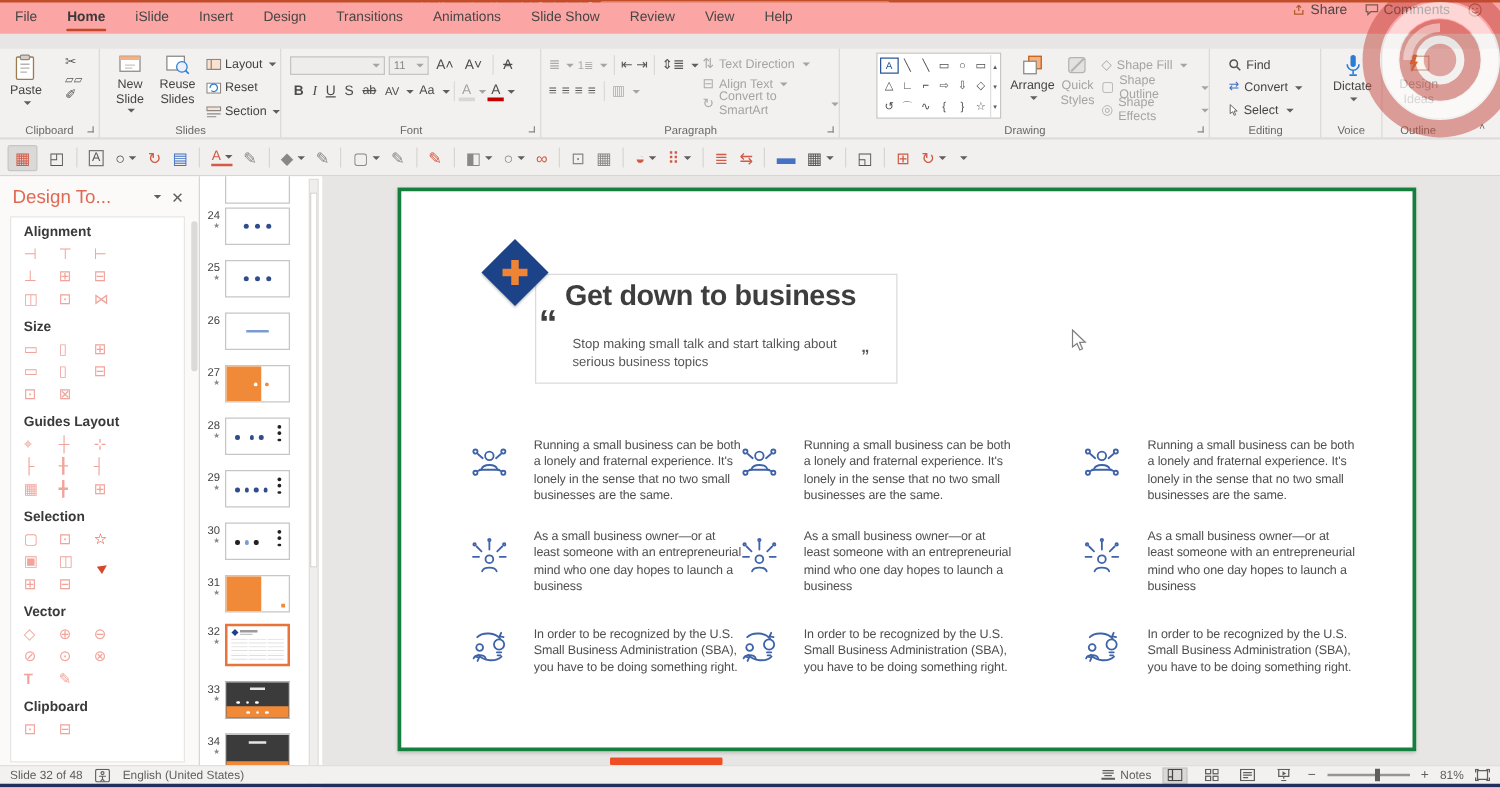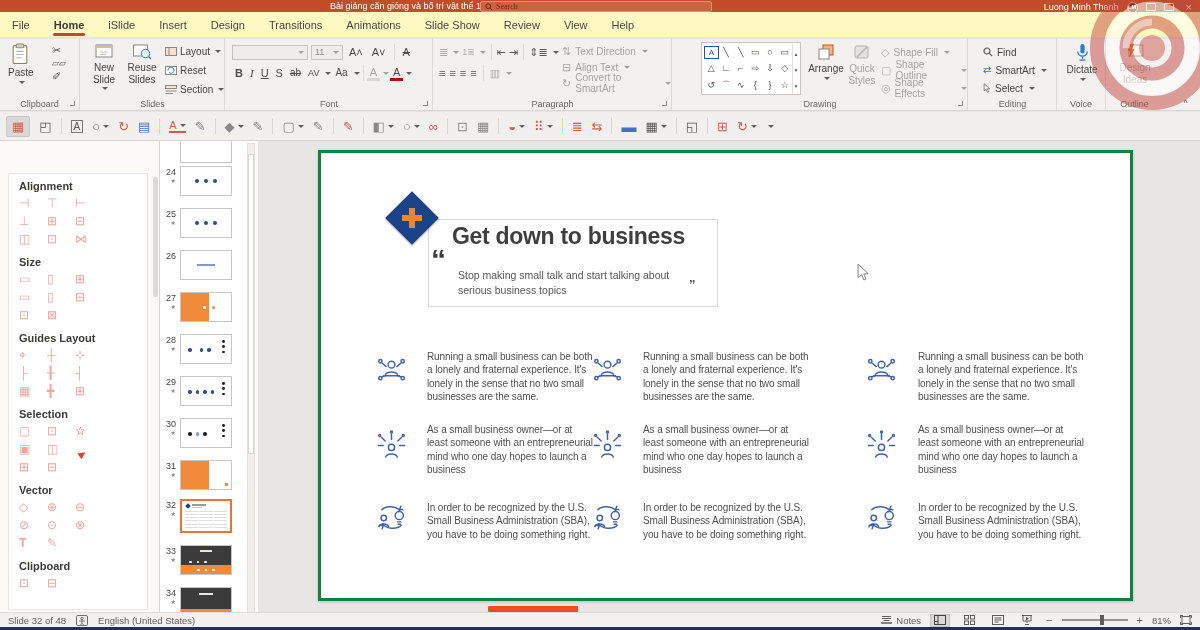--- a/index.html
+++ b/index.html
@@ -12,21 +12,21 @@
 #titlebar{position:absolute;left:0;top:0;width:1200px;height:14px;background:#C14D29;display:flex;align-items:center;font-size:9px;color:#fff}
 .tb-title{position:absolute;left:330px;top:0;height:14px;line-height:13px;white-space:nowrap}
 .tb-search{position:absolute;left:480px;top:1px;width:232px;height:11px;background:#CE6240;border:1px solid #DE9277;border-radius:2px;display:flex;align-items:center;padding:0 4px;gap:3px}
 .tb-search input{border:none;background:transparent;font-size:8px;color:#51200F;width:180px;outline:none;font-family:Liberation Serif, serif}
 .tb-search input::placeholder{color:#6B2B14}
 .tb-right{position:absolute;right:4px;top:0;height:14px;display:flex;align-items:center;gap:8px}
 .avatar{width:11px;height:11px;border-radius:50%;background:#7E2D14;border:1px solid #E9BCA8;font-size:5.5px;display:flex;align-items:center;justify-content:center;color:#fff;font-weight:bold}
 .tbico{width:10px;height:8px;border:1px solid rgba(255,255,255,.85);border-radius:1px;position:relative}
 .tbx{font-size:11px;line-height:12px;color:#fff;padding:0 4px}
 
-#tabrow{position:absolute;left:0;top:12px;width:1200px;height:25px;background:#fef9c3;display:flex;align-items:center}
+#tabrow{position:absolute;left:0;top:2px;width:1200px;height:25px;background:#fca5a5;display:flex;align-items:flex-start}
 .tab{padding:0 12px;font-size:11px;color:#484644;line-height:24px;position:relative;white-space:nowrap}
 .tab.active{font-weight:bold;color:#3B3A39}
 .tab.active::after{content:"";position:absolute;left:11px;right:11px;bottom:1px;height:2.5px;background:#C0492B;border-radius:2px}
 .tr-right{margin-left:auto;display:flex;align-items:center;gap:14px;padding-right:14px;font-size:11px;color:#4A4846}
 .tr-btn{display:flex;align-items:center;gap:4px}
 
 #ribbon{position:absolute;left:0;top:39px;width:1200px;height:72px;background:#F3F1F0;border-bottom:1px solid #D8D6D4}
 .rgroup{position:absolute;top:0;height:71px;border-right:1px solid #DCDAD8}
 .glabel{position:absolute;bottom:1px;left:0;width:100%;text-align:center;font-size:9px;color:#696764;white-space:nowrap}
 .lnch{position:absolute;right:4px;bottom:4px;width:5px;height:5px;border-right:1.3px solid #8A8886;border-bottom:1.3px solid #8A8886}
@@ -187,20 +187,41 @@
     <span class="tab active">Home</span>
     <span class="tab">iSlide</span>
     <span class="tab">Insert</span>
     <span class="tab">Design</span>
     <span class="tab">Transitions</span>
     <span class="tab">Animations</span>
     <span class="tab">Slide Show</span>
     <span class="tab">Review</span>
     <span class="tab">View</span>
     <span class="tab">Help</span>
+    <div class="tr-right">
+      <span class="tr-btn">
+          <svg width="10" height="10" viewBox="0 0 12 12">
+            <path d="M2 6v4h8V6" fill="none" stroke="#B15A2A" stroke-width="1.2"></path>
+            <path d="M6 7V1.5M6 1.5L3.8 3.7M6 1.5l2.2 2.2" fill="none" stroke="#B15A2A" stroke-width="1.2"></path>
+          </svg>
+          <span>Share</span>
+        </span>
+      <span class="tr-btn">
+          <svg width="11" height="10" viewBox="0 0 12 11">
+            <path d="M1 1h10v6H5L2.5 9.5V7H1z" fill="none" stroke="#7A5A4A" stroke-width="1.1"></path>
+          </svg>
+          <span>Comments</span>
+        </span>
+      <svg width="12" height="12" viewBox="0 0 14 14">
+          <circle cx="7" cy="7" r="5.7" fill="none" stroke="#9A5A40" stroke-width="1.1"></circle>
+          <circle cx="5" cy="5.6" r=".8" fill="#9A5A40"></circle>
+          <circle cx="9" cy="5.6" r=".8" fill="#9A5A40"></circle>
+          <path d="M4.3 8.6c1.6 1.8 3.8 1.8 5.4 0" fill="none" stroke="#9A5A40" stroke-width="1.1"></path>
+        </svg>
+    </div>
   </div>
 
   <div id="ribbon">
 
     <div class="rgroup" style="left:0;width:80px">
       <div class="big" style="left:8px">
         <svg width="19" height="22" viewBox="0 0 18 21">
             <rect x="2" y="2.5" width="13" height="17" rx="1" fill="#fff" stroke="#9C7B4F"></rect>
             <rect x="5" y="1" width="7" height="3.5" rx="1" fill="#D9CFC3" stroke="#8A8886"></rect>
             <path d="M5 8h7M5 11h7M5 14h5" stroke="#B5B3B1"></path>
@@ -408,21 +429,21 @@
       <div class="stack3" style="left:14px;top:6px;gap:4px">
         <span class="ditem">
             <svg width="10" height="10" viewBox="0 0 10 10">
               <circle cx="4" cy="4" r="3" fill="none" stroke="#555" stroke-width="1.2"></circle>
               <line x1="6.3" y1="6.3" x2="9.2" y2="9.2" stroke="#555" stroke-width="1.2"></line>
             </svg>
             <span>Find</span>
           </span>
         <span class="ditem">
             <span class="gico" style="color:#3F6DBF;font-size:10px">⇄</span>
-            <span>SmartArt</span>
+            <span>Convert</span>
             <span class="car"></span>
           </span>
         <span class="ditem">
             <svg width="8" height="10" viewBox="0 0 10 14">
               <path d="M1 1l0 10 2.8-2 1.8 4 1.6-.8-1.8-4 3.4 0z" fill="#fff" stroke="#555"></path>
             </svg>
             <span>Select</span>
             <span class="car"></span>
           </span>
       </div>
@@ -496,20 +517,25 @@
     <span class="ii dark">◱</span>
     <span class="idv"></span>
     <span class="ii red">⊞</span>
     <span class="ii red">↻<span class="car"></span></span>
     <span class="ii">
         <span class="car"></span>
       </span>
   </div>
 
   <div id="designpanel">
+    <div class="dp-head">
+      <span class="dp-title">Design To...</span>
+      <span class="car"></span>
+      <span class="dp-x">✕</span>
+    </div>
     <div class="dp-card">
       <div class="dp-sec">
         <h4>Alignment</h4>
         <div class="pgrid">
           <span class="pk">⊣</span>
             <span class="pk">⊤</span>
             <span class="pk">⊢</span>
           <span class="pk">⊥</span>
             <span class="pk">⊞</span>
             <span class="pk">⊟</span>

